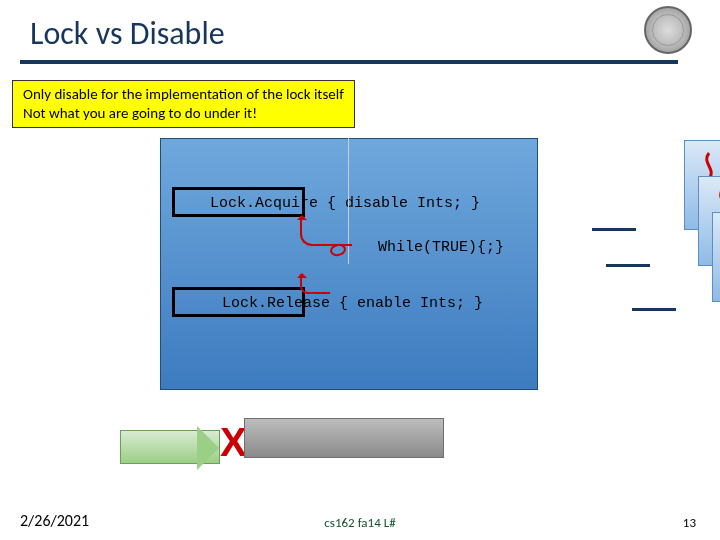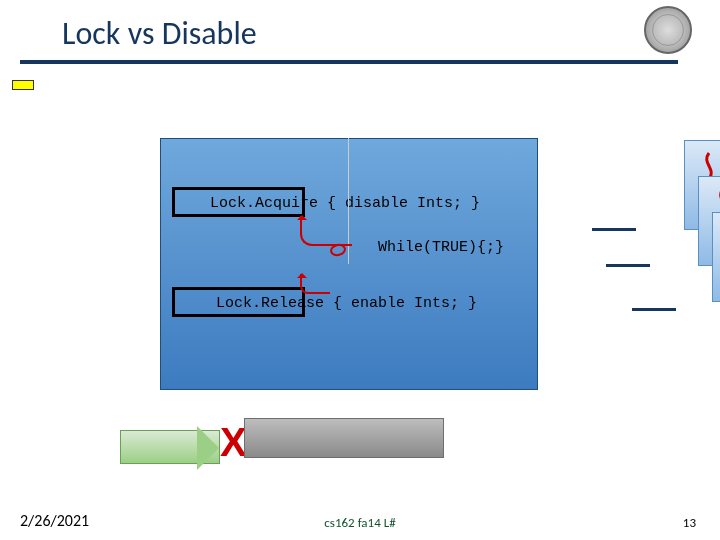--- a/index.html
+++ b/index.html
@@ -1,27 +1,27 @@
 <!DOCTYPE html>
 <html><head>
 <meta charset="utf-8">
 <style>
   * { margin: 0; padding: 0; box-sizing: border-box; }
   body { width: 720px; height: 540px; background: #fff; font-family: Calibri, Arial, sans-serif; position: relative; overflow: hidden; }
   .slide { width: 720px; height: 540px; position: relative; }
-  .title { position: absolute; top: 14px; left: 30px; font-size: 32px; color: #17365d; font-weight: 400; margin-left: 32px; }
+  .title { position: absolute; top: 14px; left: 30px; font-size: 32px; color: #17365d; font-weight: 400; }
   .title-rule { position: absolute; top: 60px; left: 20px; width: 658px; height: 4px; background: #17365d; }
   .seal { position: absolute; top: 6px; right: 28px; width: 48px; height: 48px; border-radius: 50%; background: radial-gradient(circle,#ddd 0%,#bbb 50%,#888 100%); border: 2px solid #666; }
   .seal::after { content: ""; position: absolute; inset: 6px; border-radius: 50%; border: 1px solid #999; }
   .callout { position: absolute; top: 80px; left: 12px; background: #ffff00; border: 1px solid #333; padding: 4px 10px; font-size: 15px; line-height: 1.25; }
   .bluebox { position: absolute; top: 138px; left: 160px; width: 378px; height: 252px; background: linear-gradient(180deg,#6fa8dc 0%,#3d7bc0 100%); border: 1px solid #1f4e79; }
   .codeline { position: absolute; font-family: "Courier New", monospace; font-size: 15px; color: #000; white-space: pre; margin-left: 31px; }
   .line1 { top: 56px; left: 18px; }
   .line2 { top: 100px; left: 186px; }
-  .line3 { top: 156px; left: 24px; text-align: center; }
+  .line3 { top: 156px; left: 30px; text-align: center; }
   .hollow { position: absolute; border: 3px solid #000; background: transparent; }
   .h1 { top: 187px; left: 172px; width: 133px; height: 30px; }
   .h2 { top: 287px; left: 172px; width: 133px; height: 30px; }
   .vline { position: absolute; top: 138px; left: 348px; width: 1px; height: 126px; background: #ccc; }
   .red-arrow { position: absolute; border-left: 2px solid #c00; border-bottom: 2px solid #c00; }
   .ra1 { top: 216px; left: 300px; width: 52px; height: 30px; border-radius: 0 0 0 12px; }
   .ra1::after { content: ""; position: absolute; left: -5px; top: -6px; border: 5px solid transparent; border-bottom-color: #c00; }
   .ra2 { top: 274px; left: 300px; width: 30px; height: 20px; border-radius: 0 0 0 8px; }
   .ra2::after { content: ""; position: absolute; left: -5px; top: -6px; border: 5px solid transparent; border-bottom-color: #c00; }
   .ro { position: absolute; border: 2px solid #c00; border-radius: 50%; }
@@ -48,20 +48,22 @@
 </style>
 </head>
 <body>
 
 <div class="slide">
   <div class="seal"></div>
   <div class="title">Lock vs Disable</div>
   <div class="title-rule"></div>
 
   <div class="callout">
+    <div>Only disable for the implementation of the lock itself</div>
+    <div>Not what you are going to do under it!</div>
   </div>
 
   <div class="bluebox">
     <div class="codeline line1">Lock.Acquire { disable Ints; }</div>
     <div class="codeline line2">While(TRUE){;}</div>
     <div class="codeline line3">Lock.Release { enable Ints; }</div>
   </div>
   <div class="vline"></div>
   <div class="hollow h1"></div>
   <div class="hollow h2"></div>

